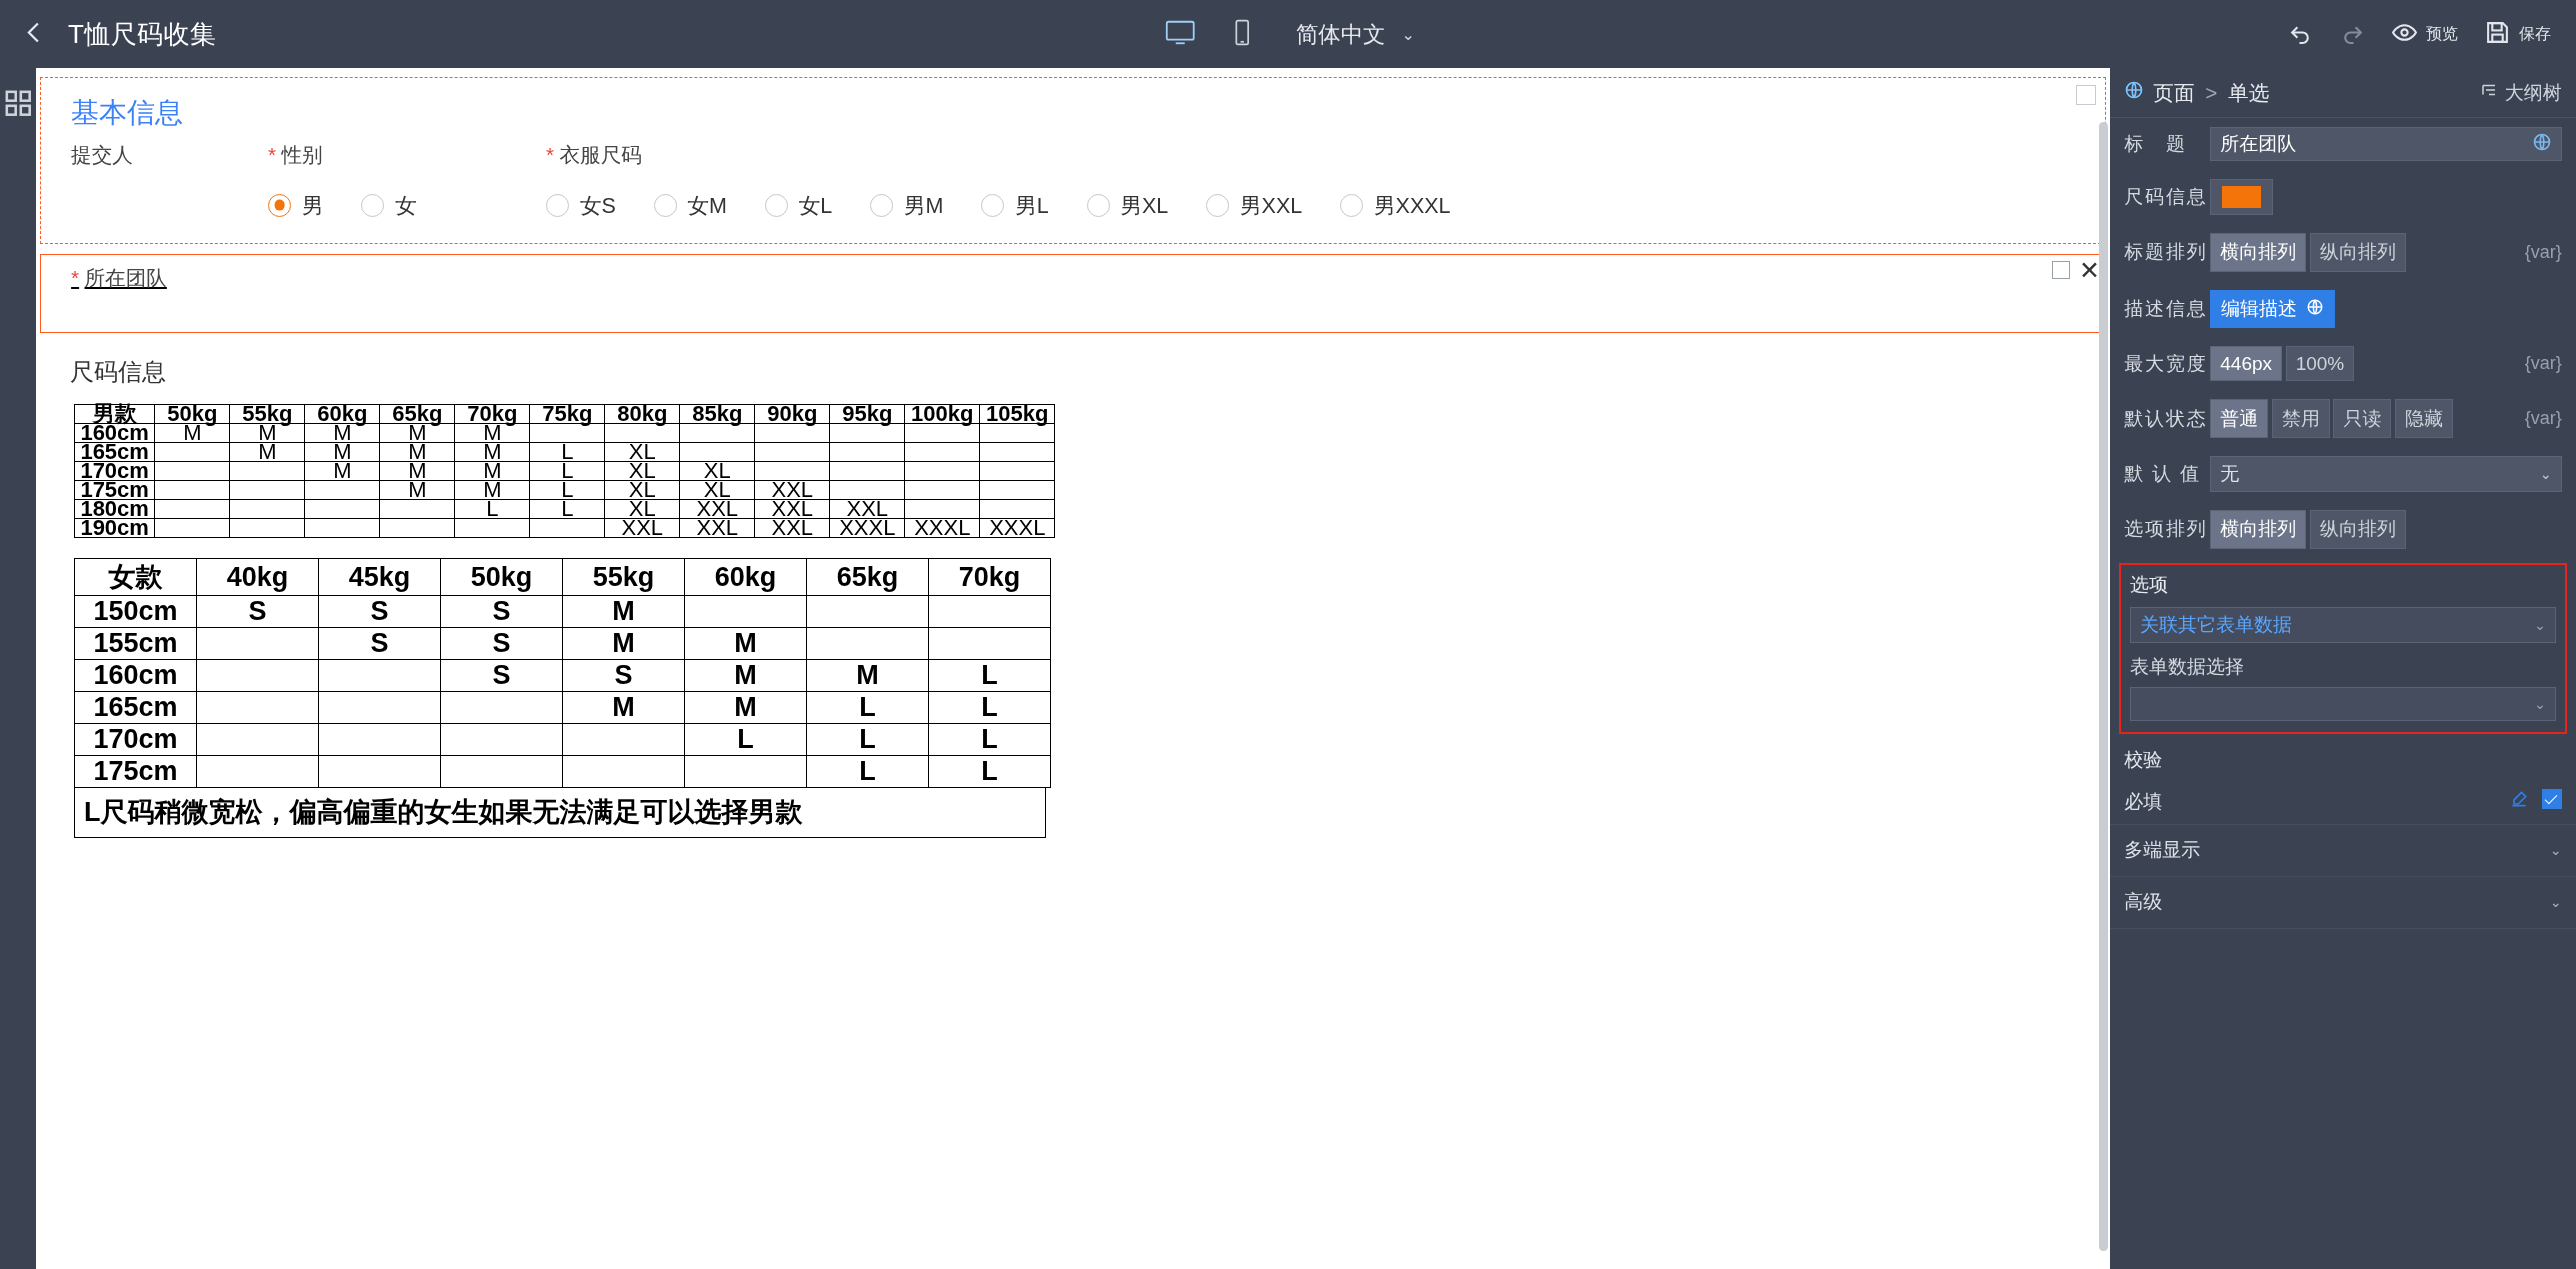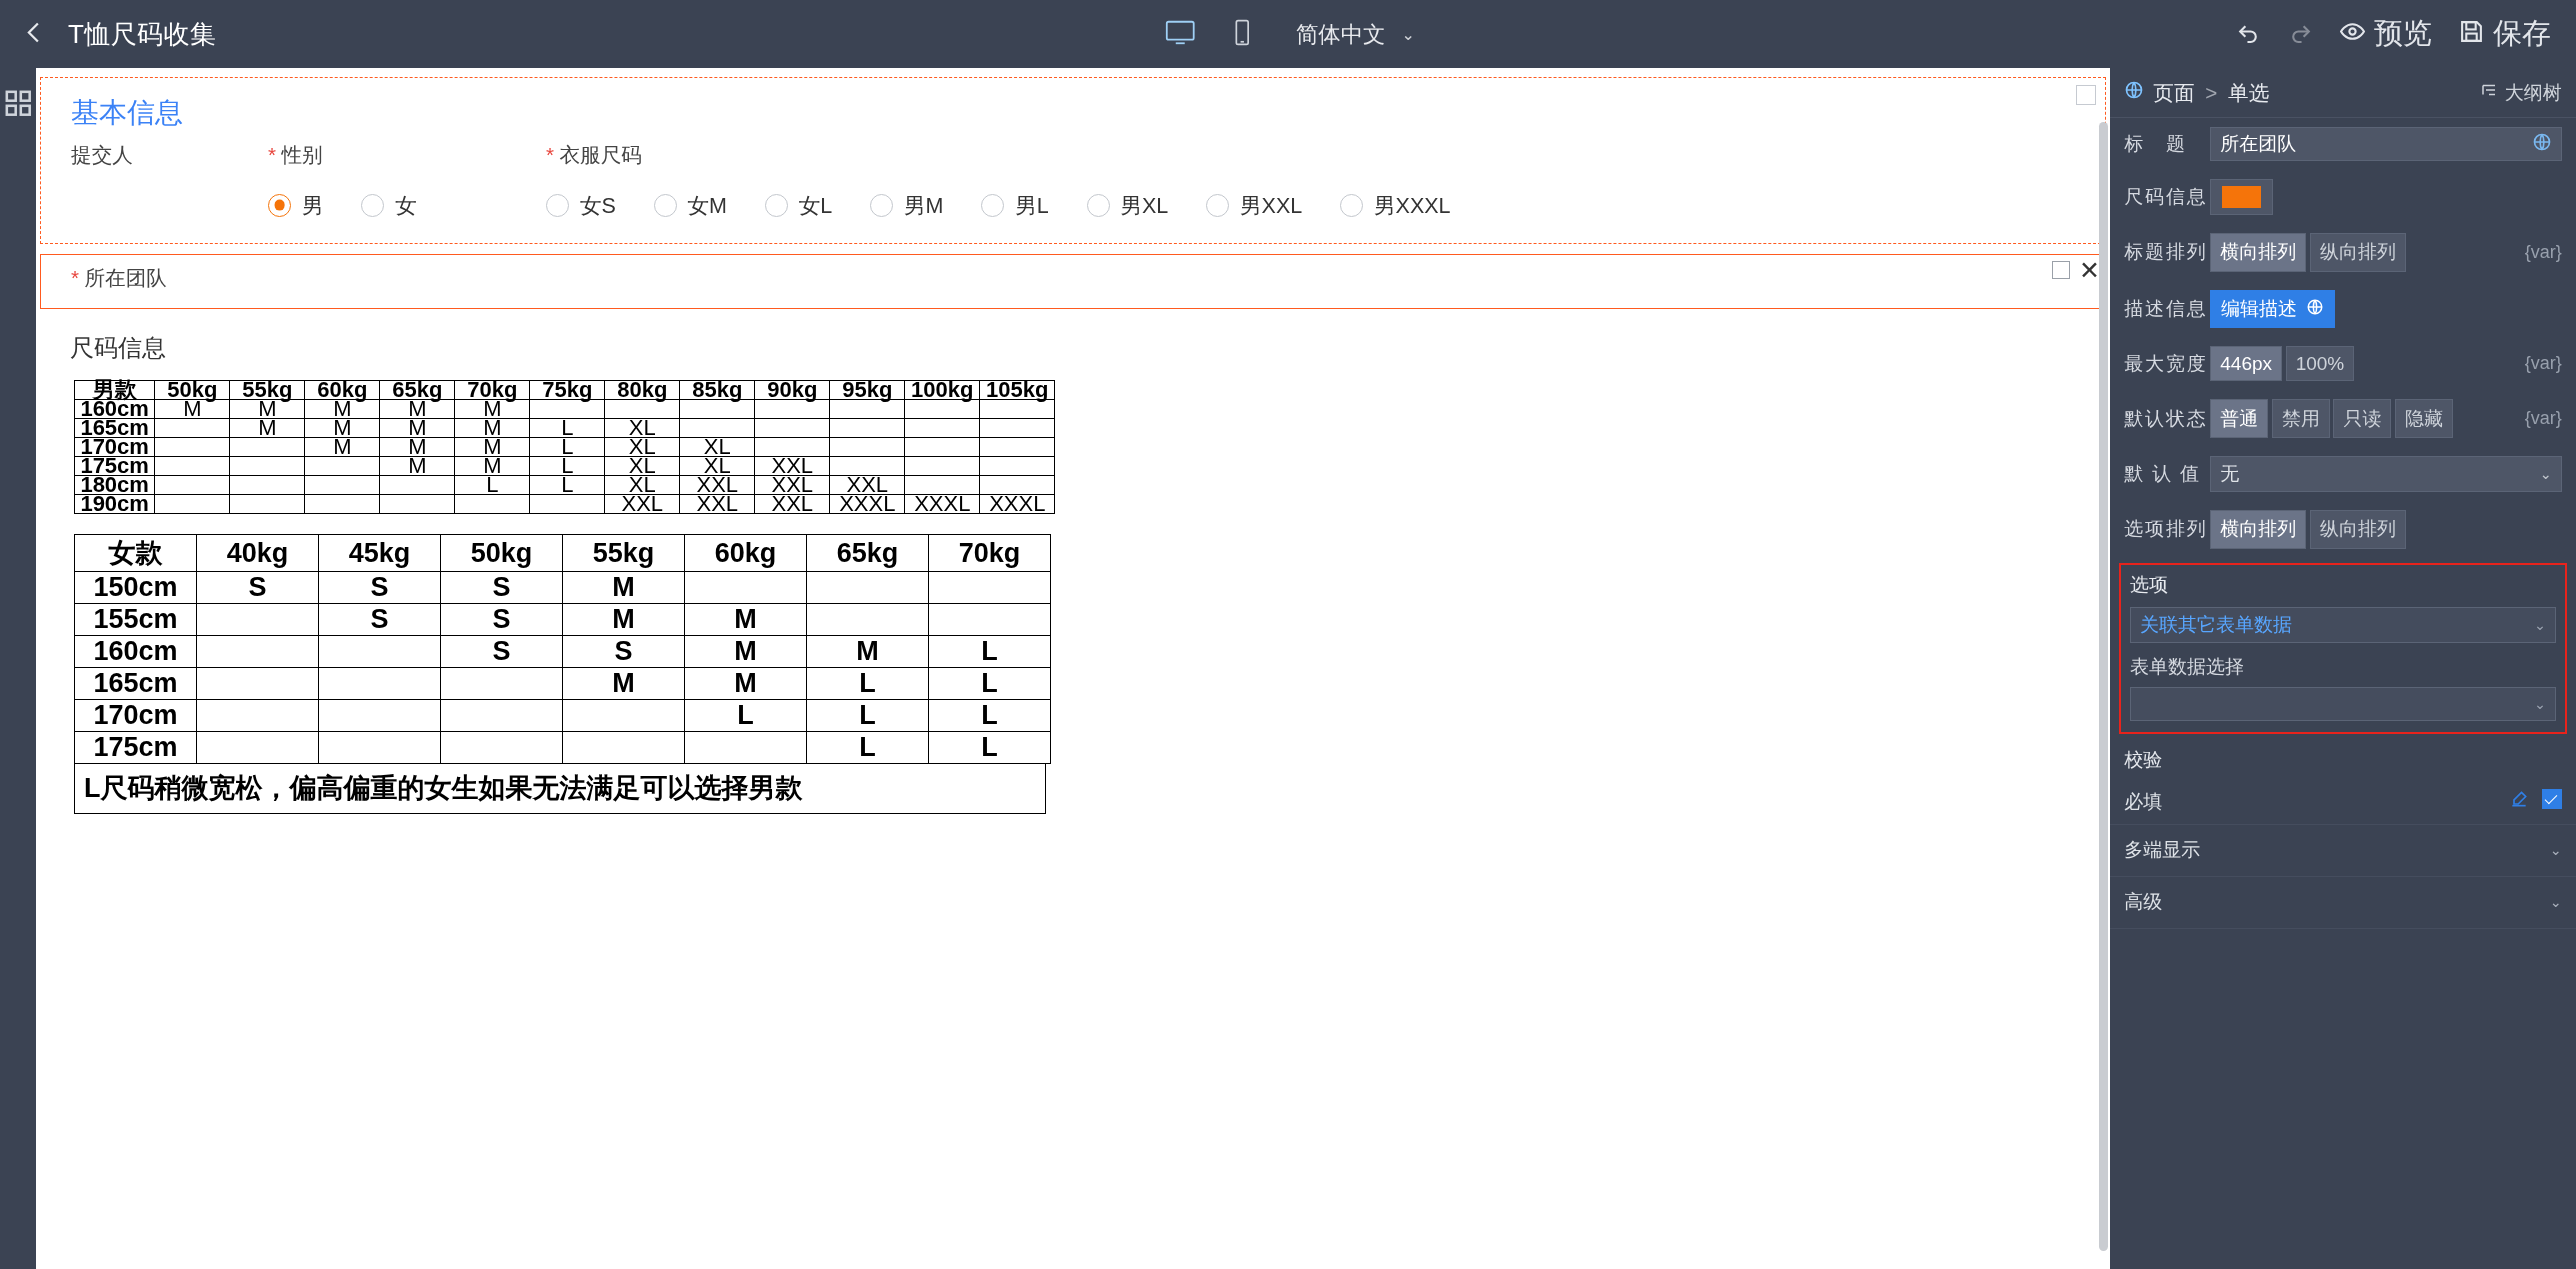--- a/index.html
+++ b/index.html
@@ -44,21 +44,21 @@
   .device-ico svg { width: 30.5px; height: 27px; }
   .lang {
     display: flex; align-items: center; gap: 16px;
     font-size: 22.4px; color: #e8eaee; cursor: pointer; margin-left: 10.8px;
   }
   .lang .chev { font-size: 16px; opacity: .85; }
   .topbar .right {
     margin-left: auto; display: flex; align-items: center; gap: 27px;
     padding-right: 25px;
   }
-  .tb-icon { display: flex; align-items: center; gap: 9px; font-size: 29px; cursor: pointer; color:#e3e6eb;}
+  .tb-icon { display: flex; align-items: center; gap: 9px; font-size: 16px; cursor: pointer; color:#e3e6eb;}
   .tb-icon svg { width: 25px; height: 25px; }
   .tb-icon.dim { opacity: .45; }
 
   
   .body { flex: 1; display: flex; min-height: 0; }
 
   
   .rail {
     width: 36px; min-width: 36px; background: #3b4353;
     padding-top: 12.5px; display: flex; flex-direction: column; align-items: center;
@@ -105,22 +105,23 @@
     width: 10.8px; height: 10.8px; border-radius: 50%; background: #f5740a;
     transform: translate(-50%,-50%);
   }
   .col-submitter { width: 188px; }
   .col-gender { width: 269px; }
 
   
   .block-team {
     margin: 10.8px 3.6px 0 3.6px;
     border: 1.8px solid #ff5a1f;
-    height: 55px; position: relative;
+    height: 79px; position: relative;
     padding: 9px 0 0 30.5px;
+    text-decoration: underline;
   }
   .block-team .lbl { font-size: 20.6px; color: #444; }
   .block-team .tools {
     position: absolute; right: 5.4px; top: 5.4px; display: flex; align-items: center; gap: 9px;
   }
   .block-team .tools .copy { width: 18px; height: 18px; border: 1.8px solid #9aa0a8; }
   .block-team .tools .x { font-size: 25px; color: #333; line-height: 18px; cursor: pointer; }
 
   .sec-title2 { font-size: 24px; color: #333; padding: 23px 0 0 34px; }
 

